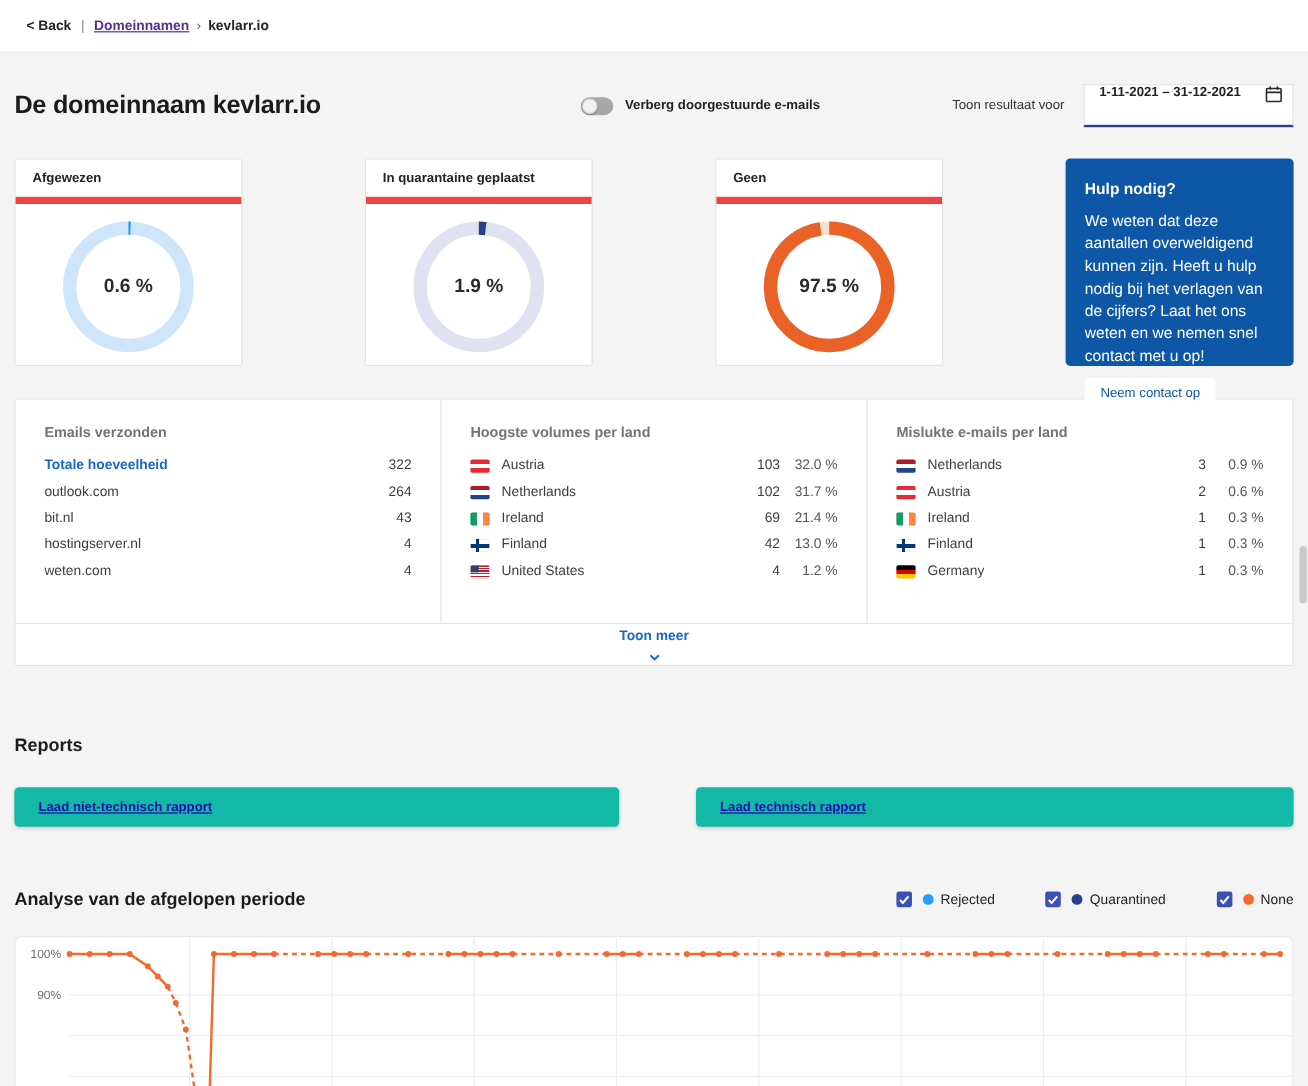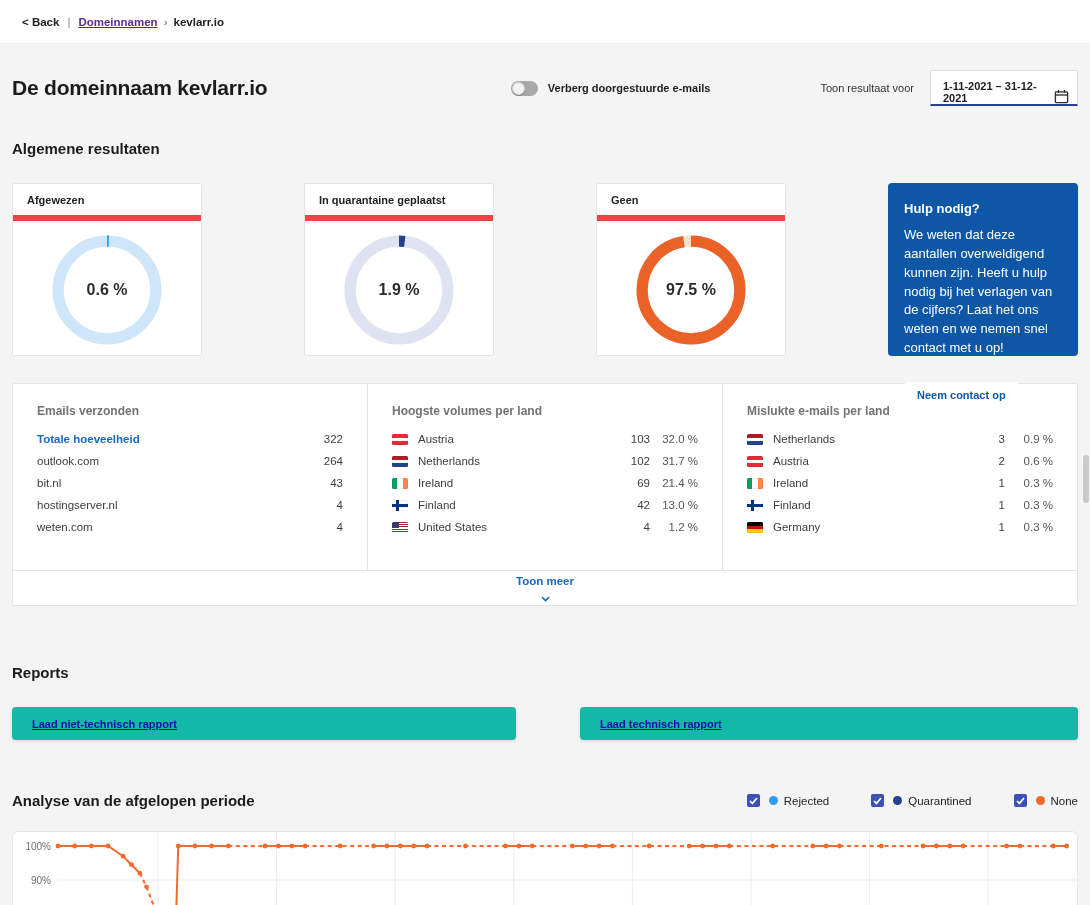--- a/index.html
+++ b/index.html
@@ -27,22 +27,22 @@
   .header-row{display:flex;align-items:center;margin-top:26px;}
   h1{font-size:21px;margin:0;color:#1b1b1b;letter-spacing:-0.2px;flex:0 0 auto;}
   .hdr-spacer{flex:1;}
   .toggle-group{display:flex;align-items:center;margin-right:110px;}
   .toggle{width:27px;height:15px;border-radius:8px;background:#a8a8a8;position:relative;cursor:pointer;flex:0 0 auto;}
   .toggle .knob{position:absolute;left:1px;top:1px;width:13px;height:13px;border-radius:50%;background:#f2f2f2;border:1px solid #d7d7d7;box-sizing:border-box;box-shadow:0 1px 1px rgba(0,0,0,.25);}
   .toggle-label{margin-left:10px;font-size:11px;font-weight:600;color:#222;}
   .date-group{display:flex;align-items:center;}
   .date-label{font-size:11px;color:#333;margin-right:16px;}
   .date-field{
-    width:148px;height:36px;background:#fff;border:1px solid #e2e2e2;
-    border-bottom:2px solid #26418f;display:flex;align-items:flex-end;
+    width:175px;height:36px;background:#fff;border:1px solid #e2e2e2;
+    border-bottom:2px solid #26418f;display:flex;align-items:flex-start;
     padding:0 8px 0 12px;box-sizing:border-box;cursor:text;
   }
   .date-value{flex:1;font-size:11px;font-weight:600;color:#222;}
   .cal-icon{width:15px;height:15px;display:block;cursor:pointer;}
 
   h2{font-size:15px;margin:0;color:#1b1b1b;}
   .h2-general{margin-top:34px;}
 
   
   .cards-row{display:flex;justify-content:space-between;margin-top:26px;}
@@ -61,22 +61,22 @@
     font-size:16px;font-weight:700;color:#2b2b2b;
   }
   
   .help-card{
     width:190px;height:173px;box-sizing:border-box;border-radius:4px;
     background:#0d57a6;color:#fff;padding:18px 16px;
   }
   .help-title{font-size:13px;font-weight:700;margin-bottom:10px;}
   .help-body{font-size:13px;font-weight:400;line-height:1.45;}
   .help-btn{
-    margin-top:24px;background:#fff;color:#0d57a6;border:none;border-radius:4px;
-    font-size:11px;font-weight:700;padding:7px 13px;cursor:pointer;
+    margin-top:8px;background:#fff;color:#0d57a6;border:none;border-radius:4px;
+    font-size:11px;font-weight:400;padding:7px 13px;cursor:pointer;
     font-family:inherit;
   }
 
   
   .stats-card{
     margin-top:27px;background:#fff;border:1px solid #e3e3e3;border-radius:2px;
   }
   .stats-cols{display:flex;}
   .stats-col{flex:1;padding:20px 24px 32px 24px;box-sizing:border-box;}
   .stats-col.mid,.stats-col.left{border-right:1px solid #e3e3e3;}
@@ -154,21 +154,20 @@
         <svg class="cal-icon" viewBox="0 0 16 16">
           <rect x="1.5" y="3" width="13" height="11.5" rx="1" fill="none" stroke="#2b2b2b" stroke-width="1.4"></rect>
           <line x1="1.5" y1="6.4" x2="14.5" y2="6.4" stroke="#2b2b2b" stroke-width="1.4"></line>
           <line x1="4.8" y1="1" x2="4.8" y2="4" stroke="#2b2b2b" stroke-width="1.4"></line>
           <line x1="11.2" y1="1" x2="11.2" y2="4" stroke="#2b2b2b" stroke-width="1.4"></line>
         </svg>
       </div>
     </div>
   </div>
 
-  <h2 class="h2-general">Algemene resultaten</h2>
 
   <div class="cards-row">
     <div class="donut-card">
       <div class="card-hd">Afgewezen</div>
       <div class="donut-wrap">
         <svg viewBox="0 0 110 110">
           <circle class="track" cx="55" cy="55" r="48" fill="none" stroke-width="11" stroke="#cfe6fa"></circle>
           <circle class="val" cx="55" cy="55" r="48" fill="none" stroke-width="11" transform="rotate(-90 55 55)" stroke="#2d9cf4" stroke-dasharray="1.8095573684677209 301.59289474462014"></circle>
         </svg>
         <div class="donut-label">0.6 %</div>

